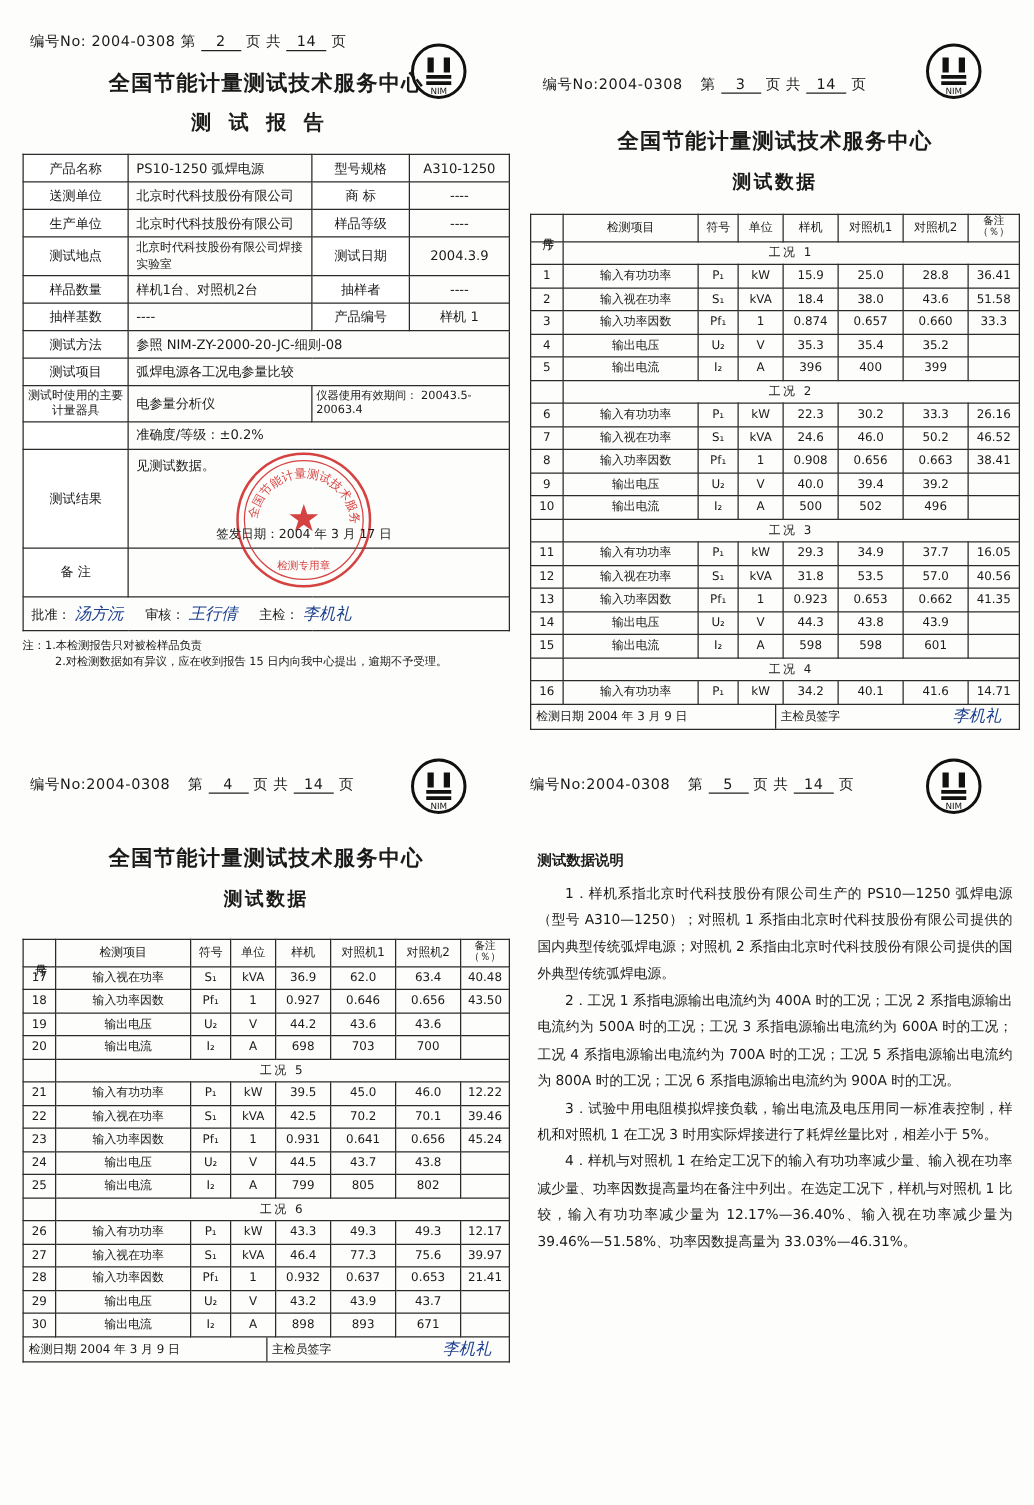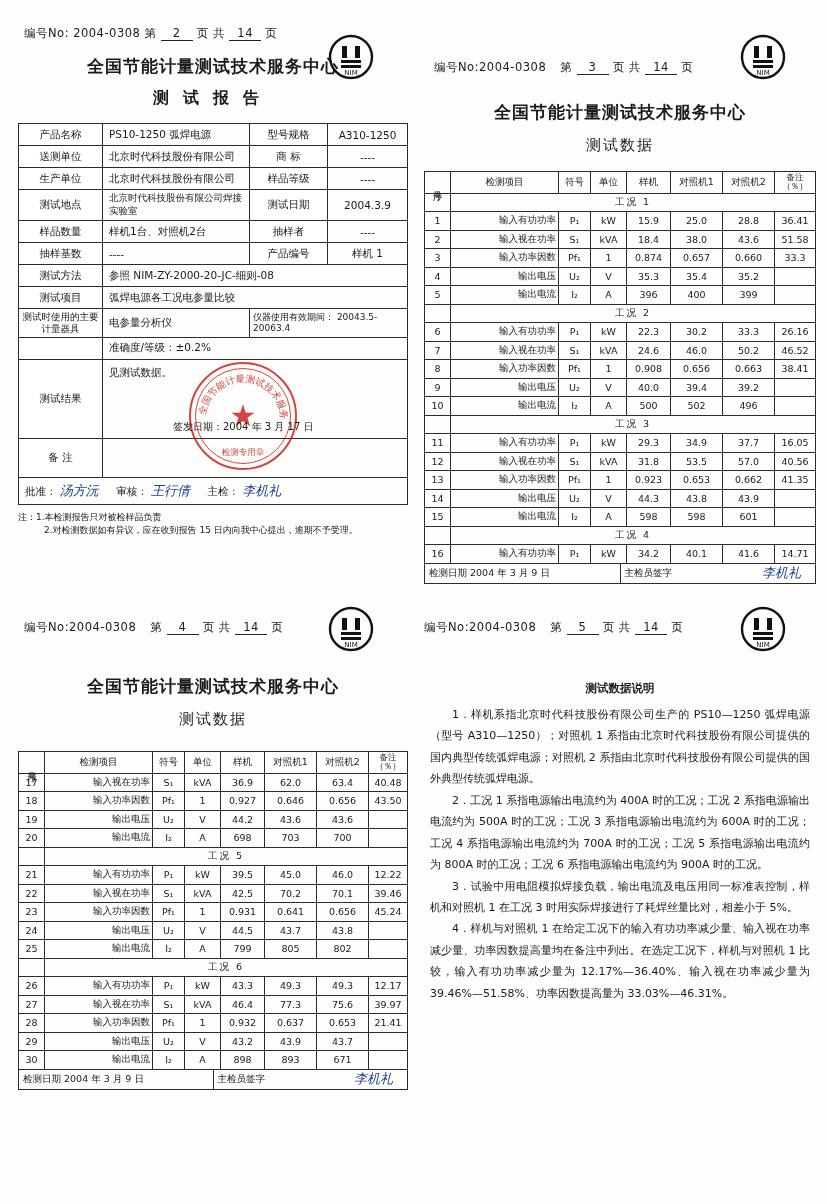--- a/index.html
+++ b/index.html
@@ -20,51 +20,51 @@
 
   .hdrline{font-size:11.5px;letter-spacing:.5px;white-space:nowrap;}
   .hdrline .u{display:inline-block;border-bottom:1px solid #222;min-width:26px;text-align:center;padding:0 3px;}
 
   .nim{position:absolute;width:46px;height:46px;}
   .nim svg{display:block;}
 
   .ctr{text-align:center;}
   .title1{font-family:"DejaVu Serif","Liberation Serif",serif;font-weight:bold;font-size:17px;letter-spacing:1px;margin-top:14px;}
   .title2{font-family:"DejaVu Serif","Liberation Serif",serif;font-weight:bold;font-size:16px;letter-spacing:14px;margin-top:10px;}
-  .title3{font-family:"DejaVu Serif","Liberation Serif",serif;font-weight:normal;font-size:15px;letter-spacing:2px;margin-top:12px;}
+  .title3{font-family:"DejaVu Serif","Liberation Serif",serif;font-weight:bold;font-size:15px;letter-spacing:2px;margin-top:12px;}
 
   table{border-collapse:collapse;}
   .rep{width:100%;font-size:10.5px;table-layout:fixed;}
   .rep td{border:1px solid #2b2b2b;padding:2px 3px;height:17px;vertical-align:middle;}
   .rep td.lab{text-align:center;width:84px;background:#fff;}
   .rep td.val{padding-left:6px;}
   .rep td.c{text-align:center;}
 
   .dat{width:100%;font-size:9.5px;table-layout:fixed;}
   .dat td,.dat th{border:1px solid #2b2b2b;padding:1px 2px;height:15.5px;text-align:center;font-weight:normal;vertical-align:middle;}
-  .dat td.item{text-align:right;padding-left:10px;}
+  .dat td.item{text-align:center;padding-left:10px;}
   .dat td.cond{text-align:center;letter-spacing:2px;}
 
   .note{font-size:9px;line-height:1.5;margin-top:6px;}
   .note .ln{display:block;}
   .sig{font-family:"DejaVu Serif","Liberation Serif",serif;font-style:italic;color:#1b3f8f;font-size:13px;}
 
   .stamp{
     position:absolute;width:104px;height:104px;border-radius:50%;
     border:2px solid #cf2222;opacity:.85;
     pointer-events:none;
   }
   .stamp .ring{position:absolute;inset:4px;border-radius:50%;border:1px solid #cf2222;}
   .stamp .star{position:absolute;left:50%;top:50%;transform:translate(-50%,-50%);color:#cf2222;font-size:30px;line-height:1;}
   .stamp .arc{position:absolute;left:0;top:0;width:100%;height:100%;}
   .stamp .arc text{fill:#cf2222;font-size:9.5px;font-family:"DejaVu Sans",sans-serif;}
   .stamp .bot{position:absolute;bottom:9px;left:0;width:100%;text-align:center;color:#cf2222;font-size:8.5px;}
 
   .expl{font-size:11px;line-height:1.95;text-indent:2em;margin:0 0 0 0;text-align:justify;}
-  .expl-title{font-size:11.5px;font-weight:bold;margin-bottom:8px;text-align:center;}
+  .expl-title{font-size:11.5px;font-weight:bold;margin-bottom:8px;}
 
   .footrow{display:flex;font-size:9.5px;border:1px solid #2b2b2b;border-top:none;}
   .footrow .l{flex:1;padding:3px 4px;border-right:1px solid #2b2b2b;}
   .footrow .r{flex:1;padding:3px 4px;position:relative;}
   .footrow .r .s{position:absolute;right:14px;top:0px;}
 </style>
 </head>
 <body>
 
 <div class="page" id="p2">

